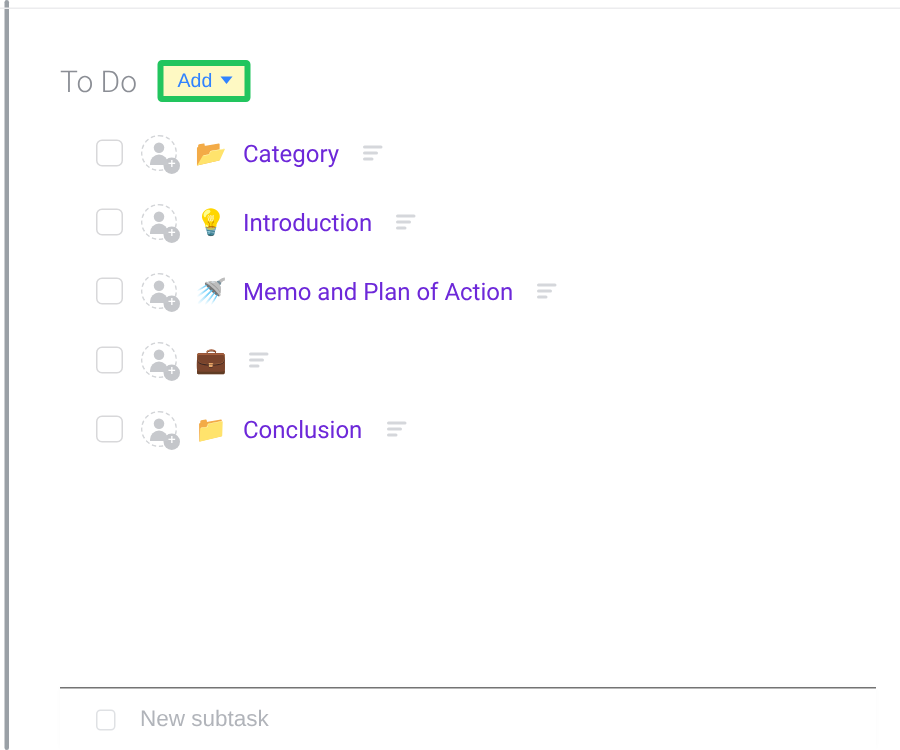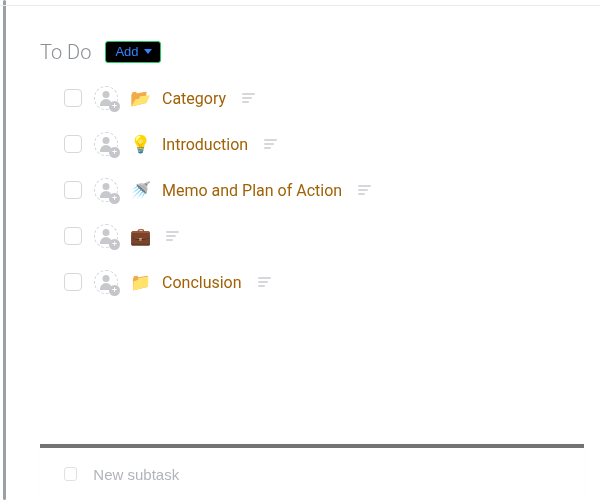--- a/index.html
+++ b/index.html
@@ -4,41 +4,41 @@
 <style>
   * { box-sizing: border-box; margin: 0; padding: 0; }
   html, body { width: 600px; height: 500px; font-family: -apple-system, "Segoe UI", Roboto, Arial, sans-serif; background: #fff; color: #333; }
   body { position: relative; }
   .side-border { position: absolute; left: 3px; top: 0; width: 3px; height: 100%; background: #9aa0a6; border-radius: 2px; }
   .top-border { position: absolute; left: 0; top: 5px; width: 100%; height: 1px; background: #ececee; }
   .page { position: absolute; left: 12px; top: 10px; right: 0; bottom: 0; padding: 20px 24px 0 28px; }
   .title { font-size: 30px; font-weight: 400; color: #2b2b2b; }
   .status-row { display: flex; align-items: center; margin-top: 10px; gap: 14px; }
   .status-label { font-size: 20px; color: #8b8e95; font-weight: 300; }
-  .add-btn { font-size: 13px; color: #3183ff; border: 1px solid #22c55e; background: #000000; border-radius: 3px; padding: 2px 8px 3px 9px; display: inline-flex; align-items: center; gap: 5px; cursor: pointer; }
+  .add-btn { font-size: 13px; color: #3183ff; border: 4px solid #22c55e; background: #fef9c3; border-radius: 3px; padding: 2px 8px 3px 9px; display: inline-flex; align-items: center; gap: 5px; cursor: pointer; }
   .add-caret { width: 0; height: 0; border-left: 4px solid transparent; border-right: 4px solid transparent; border-top: 5px solid #3183ff; }
   .subtasks-header { display: flex; align-items: center; gap: 16px; margin-top: 50px; }
   .subtasks-count { font-size: 12px; letter-spacing: 0.4px; font-weight: 700; color: #44464b; }
   .sort-group { display: flex; align-items: center; gap: 6px; color: #9da0a7; font-size: 14px; }
   .arrow-up-ico { font-size: 13px; color: #b4b7bc; }
   .task-list { margin-top: 22px; padding-left: 24px; display: flex; flex-direction: column; gap: 22px; }
   .task-row { display: flex; align-items: center; gap: 12px; }
   .checkbox { width: 18px; height: 18px; border: 1.5px solid #d8d8da; border-radius: 4px; background: #fff; }
   .assign-ico { width: 24px; height: 24px; border: 1.3px dashed #d3d5d8; border-radius: 50%; position: relative; }
   .assign-ico::before { content: ""; position: absolute; width: 7px; height: 7px; border-radius: 50%; background: #c7c9cd; top: 3.5px; left: 50%; transform: translateX(-50%); }
   .assign-ico::after { content: ""; position: absolute; width: 12px; height: 7px; border-radius: 7px 7px 0 0; background: #c7c9cd; bottom: 3px; left: 50%; transform: translateX(-50%); }
   .assign-plus { position: absolute; right: -3px; bottom: -3px; width: 11px; height: 11px; border-radius: 50%; background: #c4c6ca; color: #fff; font-size: 9px; line-height: 11px; text-align: center; }
   .task-emoji { width: 20px; text-align: center; font-size: 17px; }
-  .task-title { font-size: 16px; color: #a16207; }
+  .task-title { font-size: 16px; color: #6d28d9; }
   .lines-ico { display: inline-flex; flex-direction: column; gap: 2.2px; margin-left: 4px; }
   .lines-ico span { display: block; height: 1.7px; background: #d5d7db; border-radius: 1px; }
   .lines-ico span:nth-child(1){ width: 13px; }
   .lines-ico span:nth-child(2){ width: 10px; }
   .lines-ico span:nth-child(3){ width: 7px; }
-  .new-subtask-bar { position: absolute; left: 40px; right: 16px; bottom: 0; height: 56px; display: flex; align-items: center; gap: 16px; padding: 0 24px; border-top: 4px solid #737373; box-shadow: 0 -1px 4px rgba(0,0,0,0.02); background: #fff; }
+  .new-subtask-bar { position: absolute; left: 40px; right: 16px; bottom: 0; height: 42px; display: flex; align-items: center; gap: 16px; padding: 0 24px; border-top: 1px solid #737373; box-shadow: 0 -1px 4px rgba(0,0,0,0.02); background: #fff; }
   .new-subtask-check { width: 14px; height: 14px; border: 1.5px solid #dfe1e4; border-radius: 3px; }
   .new-subtask-input { border: none; outline: none; font-size: 15px; color: #333; width: 100%; }
   .new-subtask-input::placeholder { color: #b1b4ba; }
 </style>
 </head>
 <body>
 
 <div class="side-border"></div>
 <div class="top-border"></div>
 

